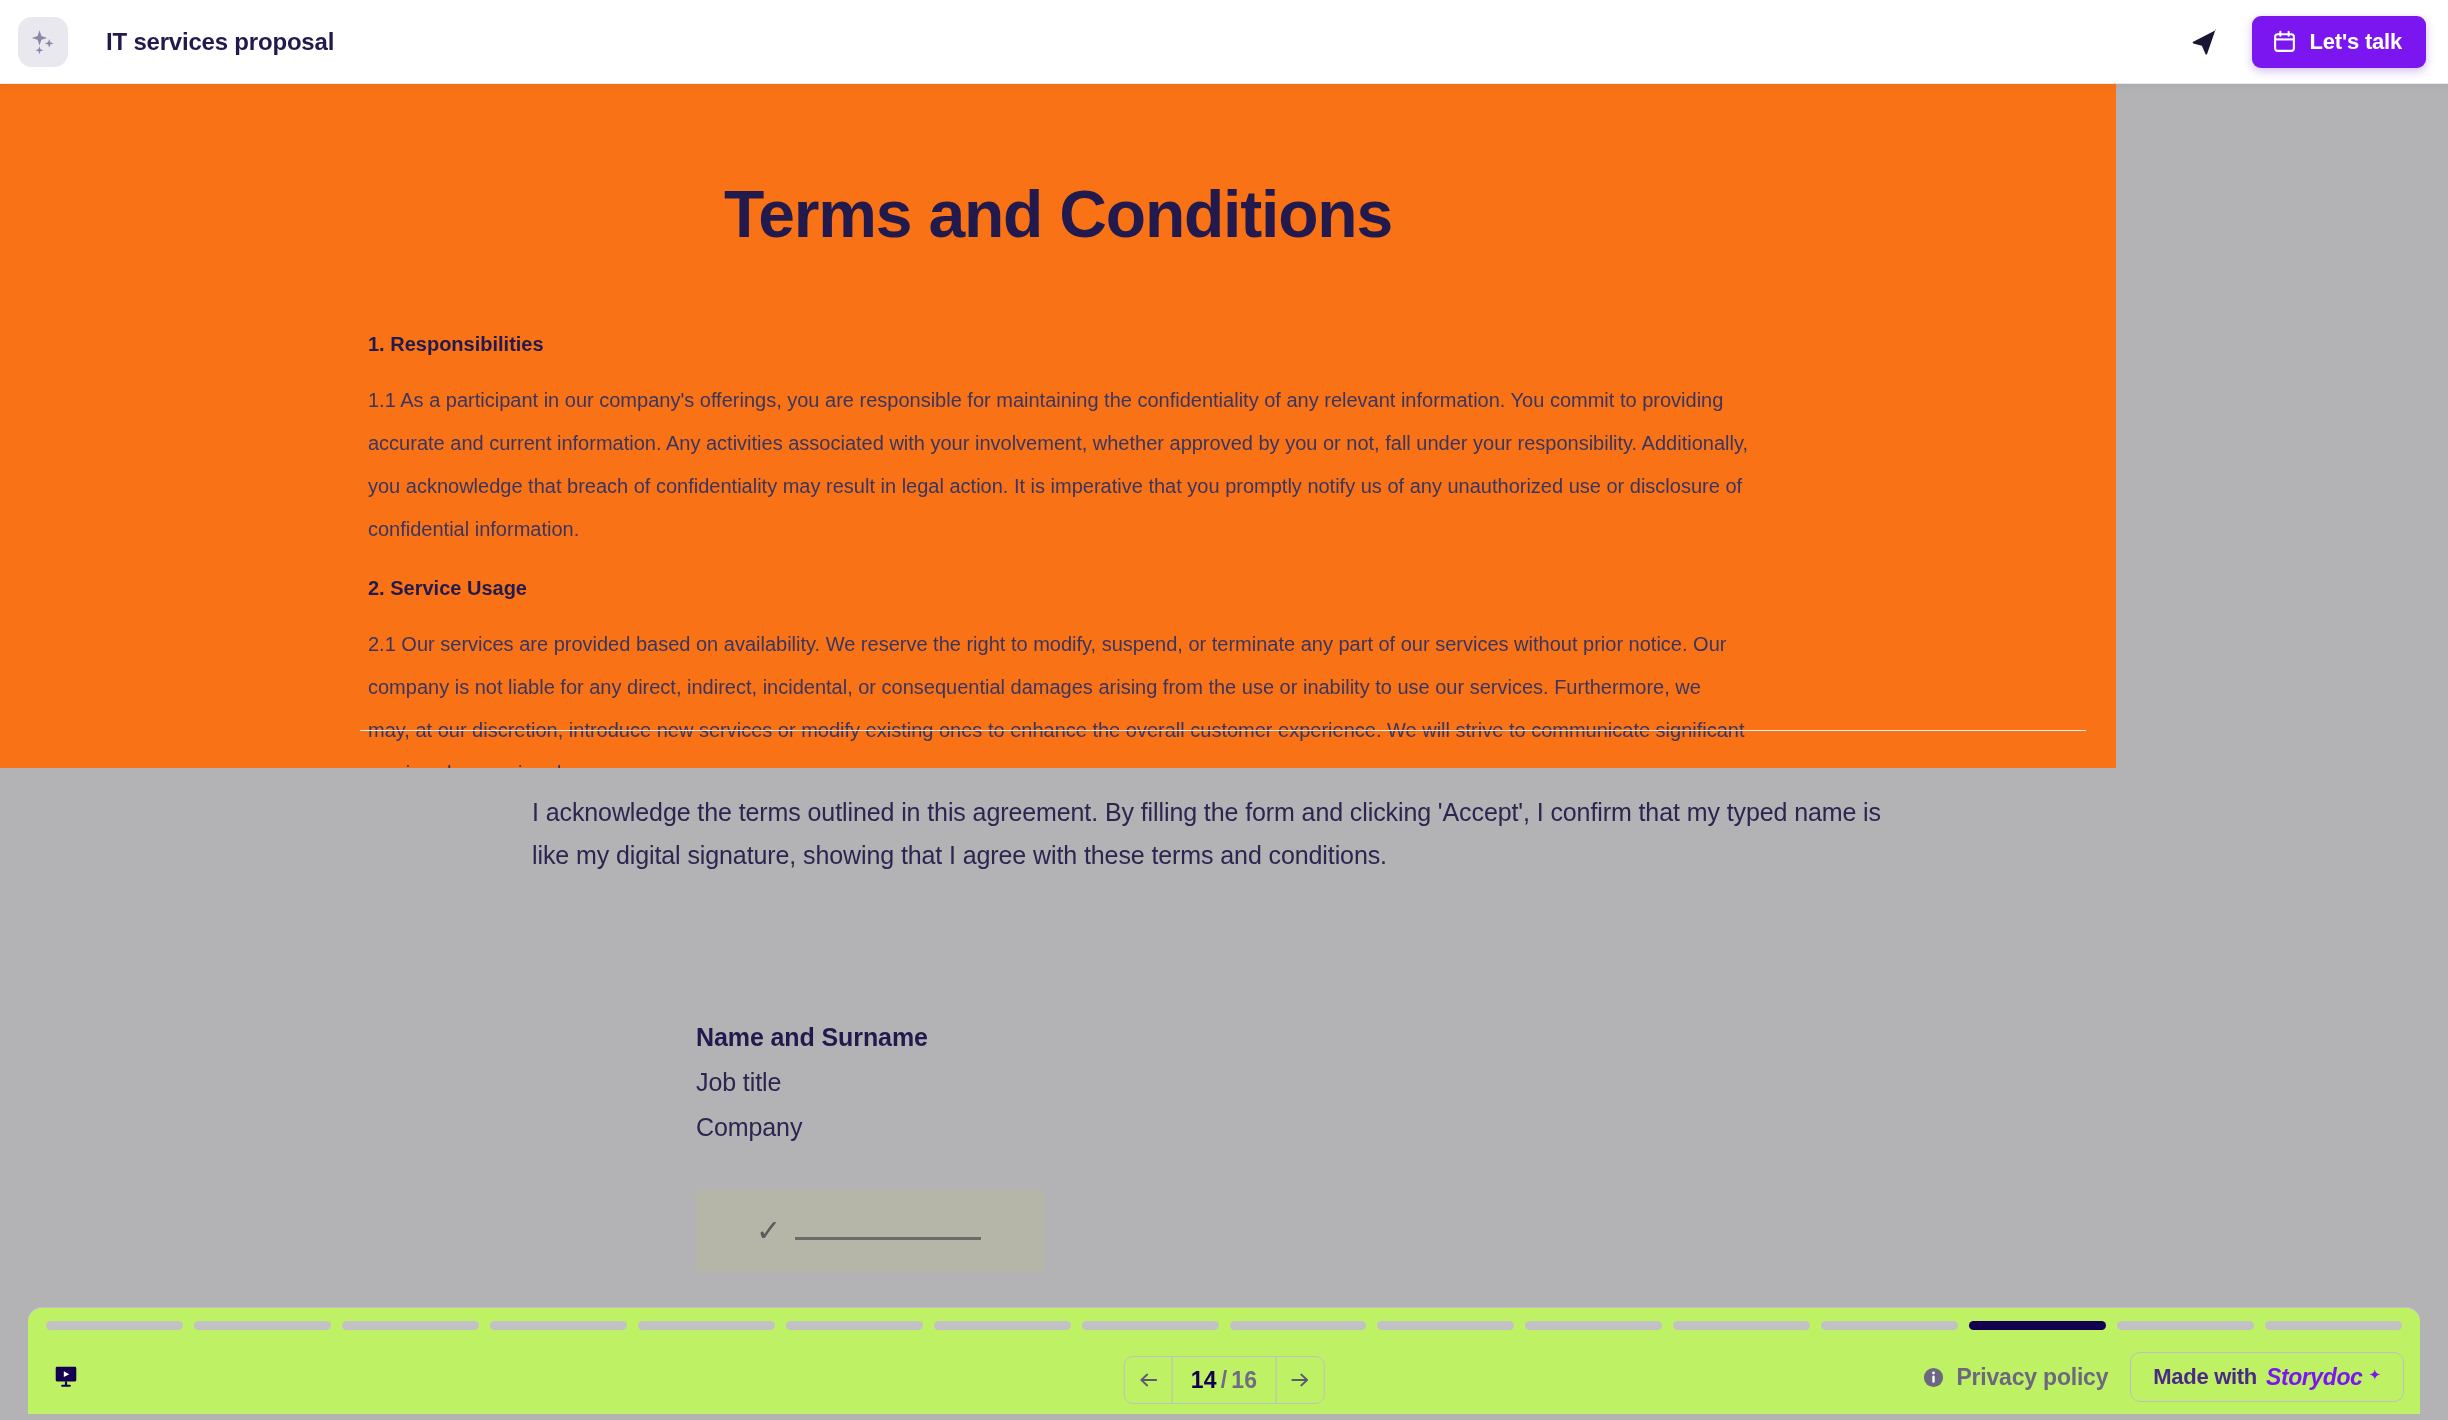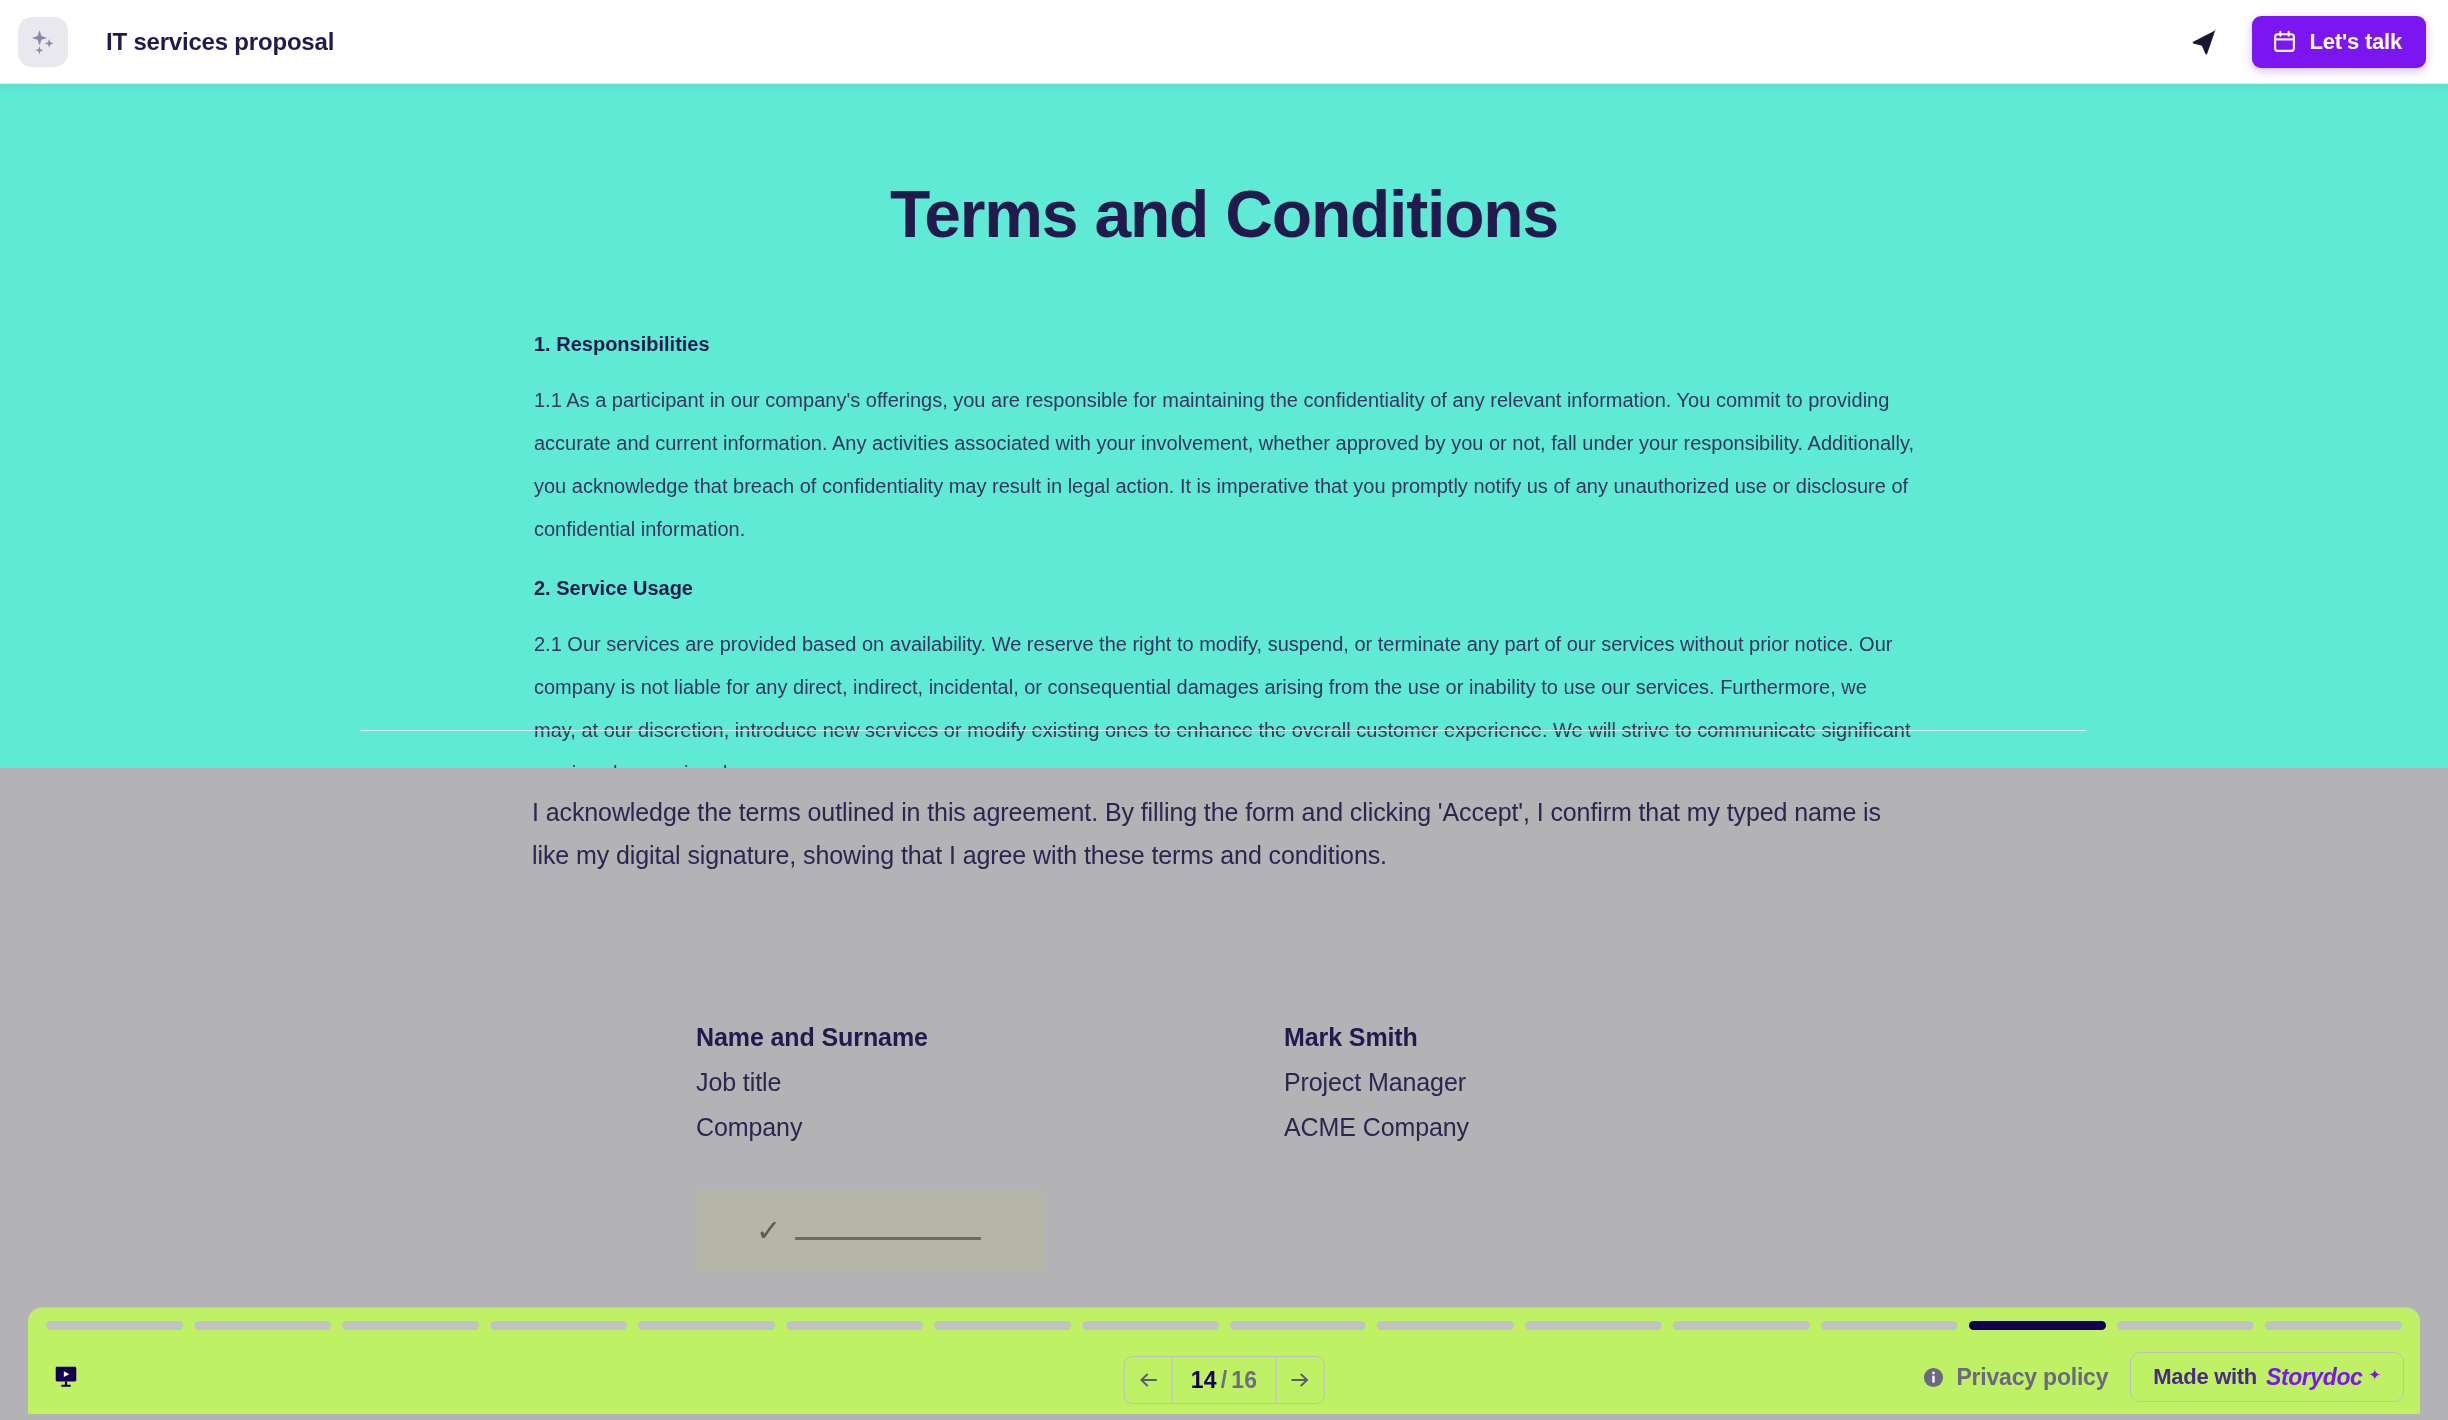--- a/index.html
+++ b/index.html
@@ -85,23 +85,23 @@
     font-weight: bold;
     letter-spacing: -0.2px;
     cursor: pointer;
     box-shadow: 0 3px 10px rgba(90,20,200,0.28);
   }
 
   
   .doc-card {
     position: absolute;
     top: 84px; left: 0;
-    width: 2448px;
+    width: 2116px;
     height: 684px;
-    background: #5eead4;
+    background: #f97316;
     overflow: hidden;
     z-index: 10;
   }
 
   .slide-title {
     margin-top: 96px;
     text-align: center;
     font-size: 66px;
     font-weight: bold;
     color: #221a4d;
@@ -406,25 +406,20 @@
     <div class="ack-text">I acknowledge the terms outlined in this agreement. By filling the form and clicking 'Accept', I confirm that my typed name is like my digital signature, showing that I agree with these terms and conditions.</div>
 
     <div class="sign-grid">
 
       <div class="sign-col">
         <div class="sign-name">Name and Surname</div>
         <div class="sign-line">Job title</div>
         <div class="sign-line">Company</div>
       </div>
 
-      <div class="sign-col">
-        <div class="sign-name">Mark Smith</div>
-        <div class="sign-line">Project Manager</div>
-        <div class="sign-line">ACME Company</div>
-      </div>
 
     </div>
   </div>
 
   <div class="signature-box">
     <span class="sig-check">✓</span>
     <span class="sig-rule"></span>
   </div>
 
   <div class="bottom-bar">

